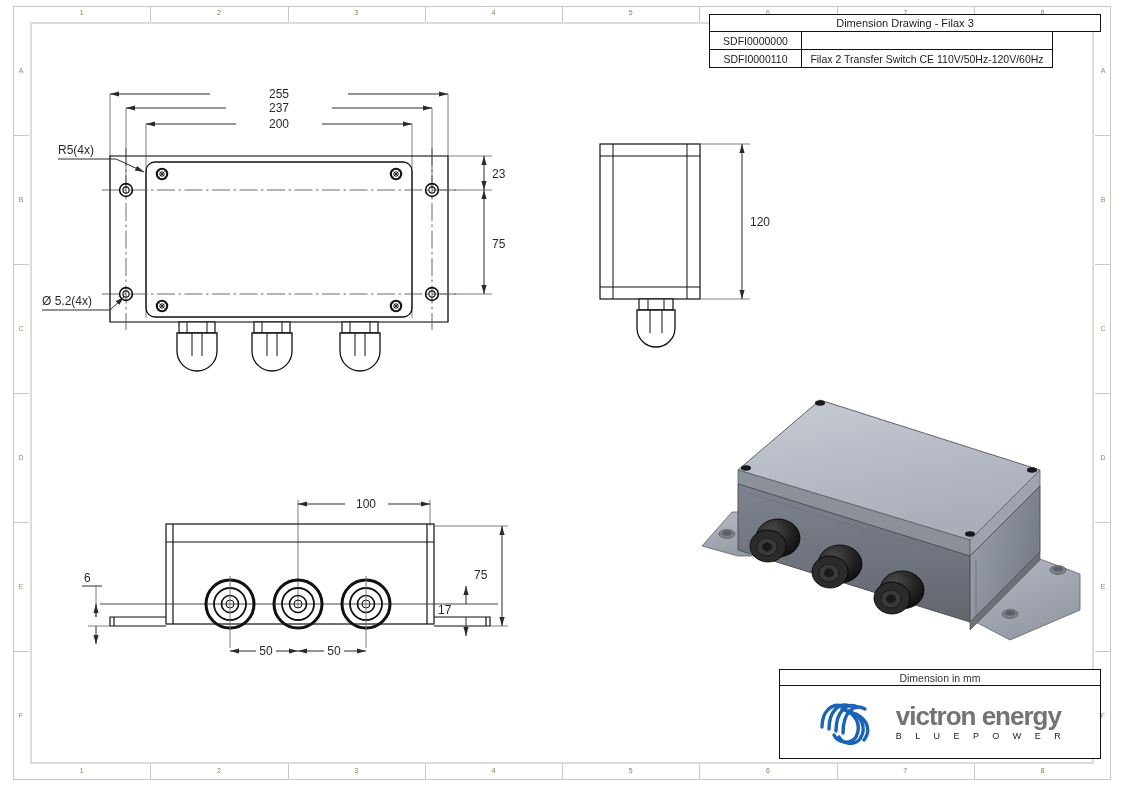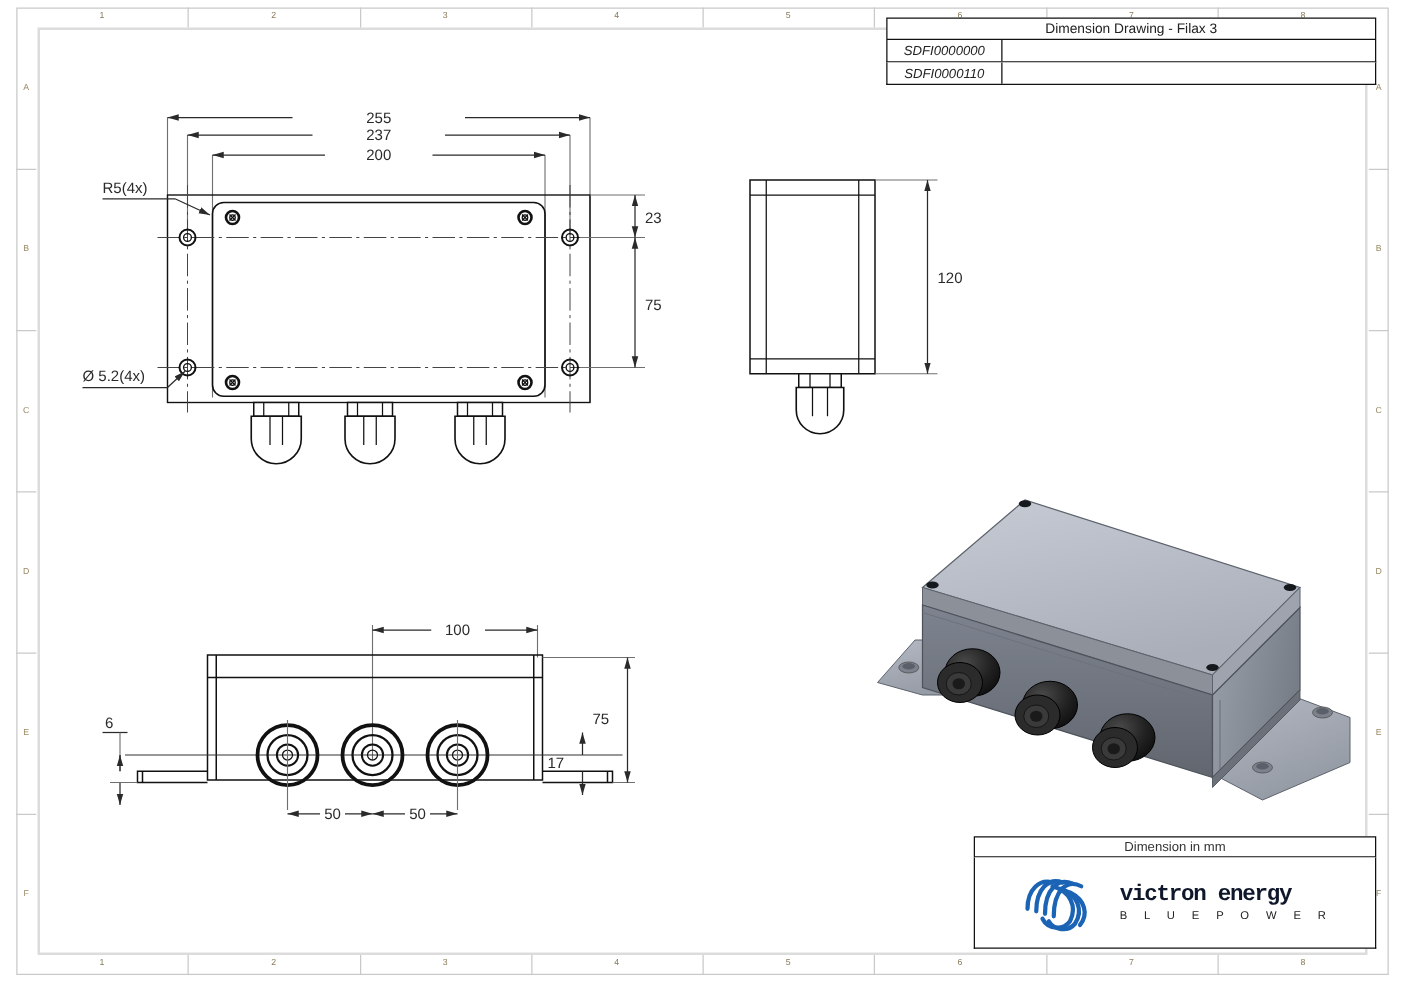--- a/index.html
+++ b/index.html
@@ -45,25 +45,24 @@
     background: #fff;
   }
   .tb-title {
     left: 709px; top: 14px; width: 392px; height: 18px;
     display: flex; align-items: center; justify-content: center;
     font-size: 11px; color: #222;
     border-bottom: 1.2px solid #111;
   }
   .tb-row {
     position: absolute;
-    left: 709px; width: 392px; height: 18px;
+    left: 709px; width: 344px; height: 18px;
     border: 1.4px solid #111; border-top: none;
     display: flex; align-items: stretch;
     background: #fff;
-    font-style: italic;
   }
   .tb-row .cell-code {
     width: 92px;
     display: flex; align-items: center; justify-content: center;
     font-size: 10.5px; color: #222;
     border-right: 1.2px solid #111;
   }
   .tb-row .cell-desc {
     flex: 1;
     display: flex; align-items: center; justify-content: center;
@@ -83,25 +82,25 @@
     position: absolute;
     left: 779px; top: 686px; width: 322px; height: 73px;
     border: 1.2px solid #111; border-top: none;
     background: #fff;
     display: flex; align-items: center; justify-content: center;
     gap: 6px;
   }
   .logo-mark { flex: 0 0 auto; }
   .logo-text { display: flex; flex-direction: column; line-height: 1; }
   .logo-word {
-    font-family: Liberation Mono, monospace;
+    font-family: Liberation Sans, sans-serif;
     font-weight: bold;
-    font-size: 18px;
+    font-size: 26px;
     letter-spacing: -1px;
-    color: #0f172a;
+    color: #737373;
   }
   .logo-sub {
     font-family: "Liberation Sans", sans-serif;
     font-size: 9px;
     letter-spacing: 5.5px;
     color: #222;
     text-align: right;
     margin-top: 3px;
     padding-right: 2px;
   }
@@ -182,20 +181,21 @@
       <div class="zone-tick" style="left: 1095px; top: 651px; width: 16px; height: 1px;"></div>
       <div class="zone-label letter" style="left: 1095px; width: 16px; top: 711.5px;">F</div>
     </div>
 
   <div class="tb tb-title">Dimension Drawing - Filax 3</div>
   <div class="tb-row" style="top:32px">
     <div class="cell-code">SDFI0000000</div>
   </div>
   <div class="tb-row" style="top:50px">
     <div class="cell-code">SDFI0000110</div>
+    <div class="cell-desc">Filax 2 Transfer Switch CE 110V/50Hz-120V/60Hz</div>
   </div>
 
   <div class="bb-units">Dimension in mm</div>
   <div class="bb-logo">
     <div class="logo-mark">
       <svg width="78" height="50" viewBox="0 0 78 50" aria-hidden="true">
         <g fill="none" stroke="#1b64b5" stroke-width="3.4" stroke-linecap="round">
           <path d="M10 30 C 10 14, 20 6, 30 9"></path>
           <path d="M17 32 C 17 14, 27 5, 38 9"></path>
           <path d="M24 34 C 24 14, 35 5, 46 10"></path>
@@ -207,21 +207,21 @@
           <path d="M44 17 C 56 23, 59 34, 52 43"></path>
         </g>
       </svg>
     </div>
     <div class="logo-text">
       <div class="logo-word">victron energy</div>
       <div class="logo-sub">B L U E   P O W E R</div>
     </div>
   </div>
 
-  <div class="view" style="left:40px; top:78px;margin-left:24px;">
+  <div class="view" style="left:40px; top:78px;">
     <svg width="480" height="300" viewBox="0 0 480 300">
       <defs>
         <marker id="arrL" markerWidth="10" markerHeight="8" refX="9" refY="4" orient="auto">
           <path d="M9,4 L0,1.4 L0,6.6 Z" fill="#2a2a2a"></path>
         </marker>
         <marker id="arrR" markerWidth="10" markerHeight="8" refX="1" refY="4" orient="auto">
           <path d="M1,4 L10,1.4 L10,6.6 Z" fill="#2a2a2a"></path>
         </marker>
       </defs>
 

